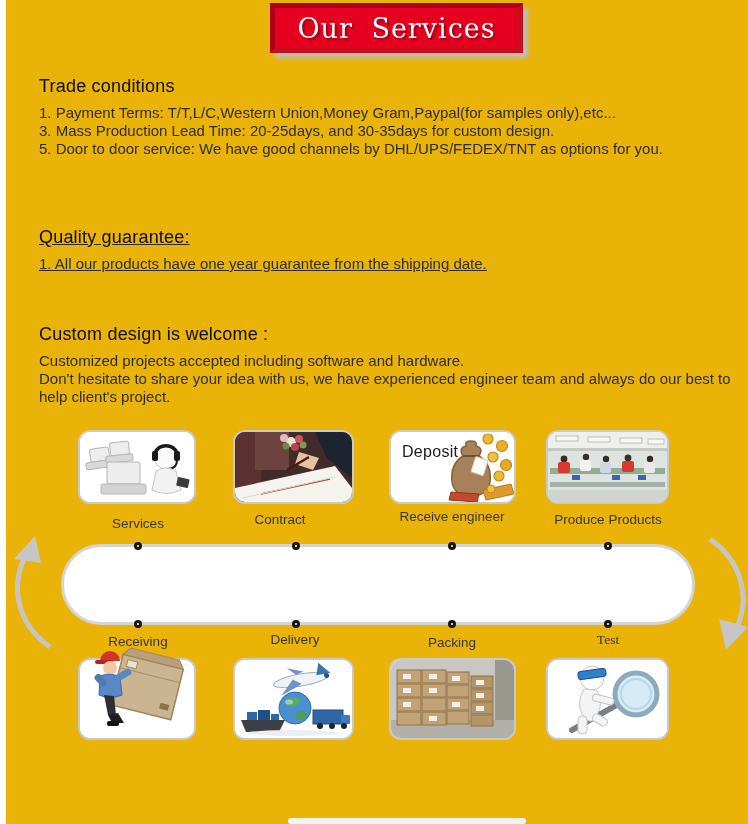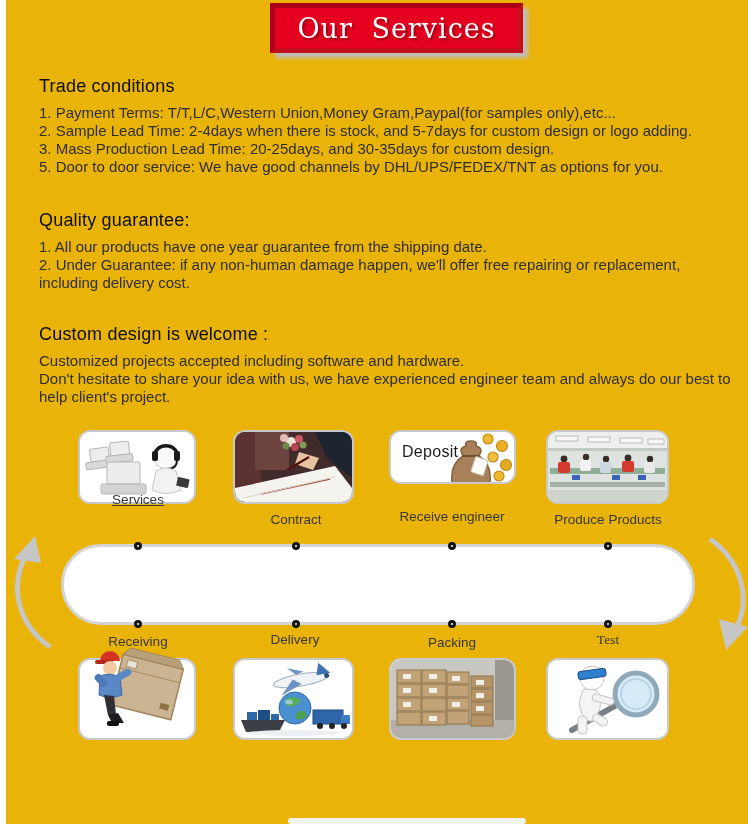--- a/index.html
+++ b/index.html
@@ -63,29 +63,27 @@
 
 <div class="page">
 
   <div class="banner">
     <span class="banner-text">Our Services</span>
   </div>
 
   <div class="section" style="top:76px;">
     <div class="sec-heading">Trade conditions</div>
     <div class="sec-line">1. Payment Terms: T/T,L/C,Western Union,Money Gram,Paypal(for samples only),etc...</div>
-    <div class="sec-line">2. Sample Lead Time: 2-4days when there is stock, and 5-7days for custom design or logo adding.</div>
     <div class="sec-line">3. Mass Production Lead Time: 20-25days, and 30-35days for custom design.</div>
     <div class="sec-line">5. Door to door service: We have good channels by DHL/UPS/FEDEX/TNT as options for you.</div>
   </div>
 
-  <div class="section" style="top:210px;">
+  <div class="section" style="top:227px;text-decoration:underline;">
     <div class="sec-heading">Quality guarantee:</div>
     <div class="sec-line">1. All our products have one year guarantee from the shipping date.</div>
-    <div class="sec-line">2. Under Guarantee: if any non-human damage happen, we'll offer free repairing or replacement, including delivery cost.</div>
   </div>
 
   <div class="section" style="top:324px;">
     <div class="sec-heading">Custom design is welcome :</div>
     <div class="sec-line">Customized projects accepted including software and hardware.</div>
     <div class="sec-line">Don't hesitate to share your idea with us, we have experienced engineer team and always do our best to help client's project.</div>
   </div>
 
   <div class="card" style="left:72px; top:430px; width:118px; height:74px;">
     <svg width="114" height="70" viewBox="0 0 114 70">
@@ -123,21 +121,21 @@
         <circle cx="68" cy="13" r="3.5" fill="#7d9a5a"></circle>
       </g>
       <polygon points="64,20 84,26 78,38 60,32" fill="#e6c2a0"></polygon>
       <line x1="52" y1="38" x2="74" y2="25" stroke="#53140f" stroke-width="2.5"></line>
       <polygon points="0,56 100,34 117,56 117,70 0,70" fill="#f5f3ee"></polygon>
       <line x1="26" y1="62" x2="95" y2="47" stroke="#9c4a38" stroke-width="1.5"></line>
       <line x1="8" y1="66" x2="100" y2="45" stroke="#ddd8cd" stroke-width="1"></line>
     </svg>
   </div>
 
-  <div class="card" style="left:383px; top:430px; width:127px; height:54px;">
+  <div class="card" style="left:383px; top:430px; width:127px; height:74px;">
     <svg width="123" height="70" viewBox="0 0 123 70">
       <rect width="123" height="70" fill="#ffffff"></rect>
       <g stroke="#c08a1a" stroke-width="1.2">
         <circle cx="97" cy="7" r="5" fill="#f0b92e"></circle>
         <circle cx="111" cy="14" r="5.5" fill="#eab028"></circle>
         <circle cx="102" cy="25" r="5" fill="#f2c040"></circle>
         <circle cx="115" cy="33" r="5.5" fill="#e6a922"></circle>
         <circle cx="108" cy="44" r="5" fill="#f0b92e"></circle>
       </g>
       <path d="M72 24 Q67 16 75 14 Q73 9 80 9 Q87 9 85 14 Q93 16 88 24 Q101 32 99 50 Q97 64 80 64 Q63 64 61 50 Q59 32 72 24 Z" fill="#a8805a" stroke="#85613c" stroke-width="1.5"></path>
@@ -179,22 +177,22 @@
       </g>
       <g fill="#3a62b5">
         <rect x="24" y="43" width="8" height="5"></rect>
         <rect x="64" y="43" width="8" height="5"></rect>
         <rect x="90" y="43" width="8" height="5"></rect>
       </g>
       <rect x="0" y="58" width="119" height="12" fill="#cfd4cf"></rect>
     </svg>
   </div>
 
-  <div class="step-label" style="left:132px; top:492px;text-decoration:underline;">Services</div>
-  <div class="step-label" style="left:290px; top:512px;">Contract</div>
+  <div class="step-label" style="left:132px; top:516px;">Services</div>
+  <div class="step-label" style="left:274px; top:512px;">Contract</div>
   <div class="step-label" style="left:446px; top:509px;">Receive engineer</div>
   <div class="step-label" style="left:602px; top:512px;">Produce Products</div>
 
   <div class="loop"></div>
   <div class="node" style="left:132px; top:546px;"></div>
   <div class="node" style="left:290px; top:546px;"></div>
   <div class="node" style="left:446px; top:546px;"></div>
   <div class="node" style="left:602px; top:546px;"></div>
   <div class="node" style="left:132px; top:624px;"></div>
   <div class="node" style="left:290px; top:624px;"></div>

